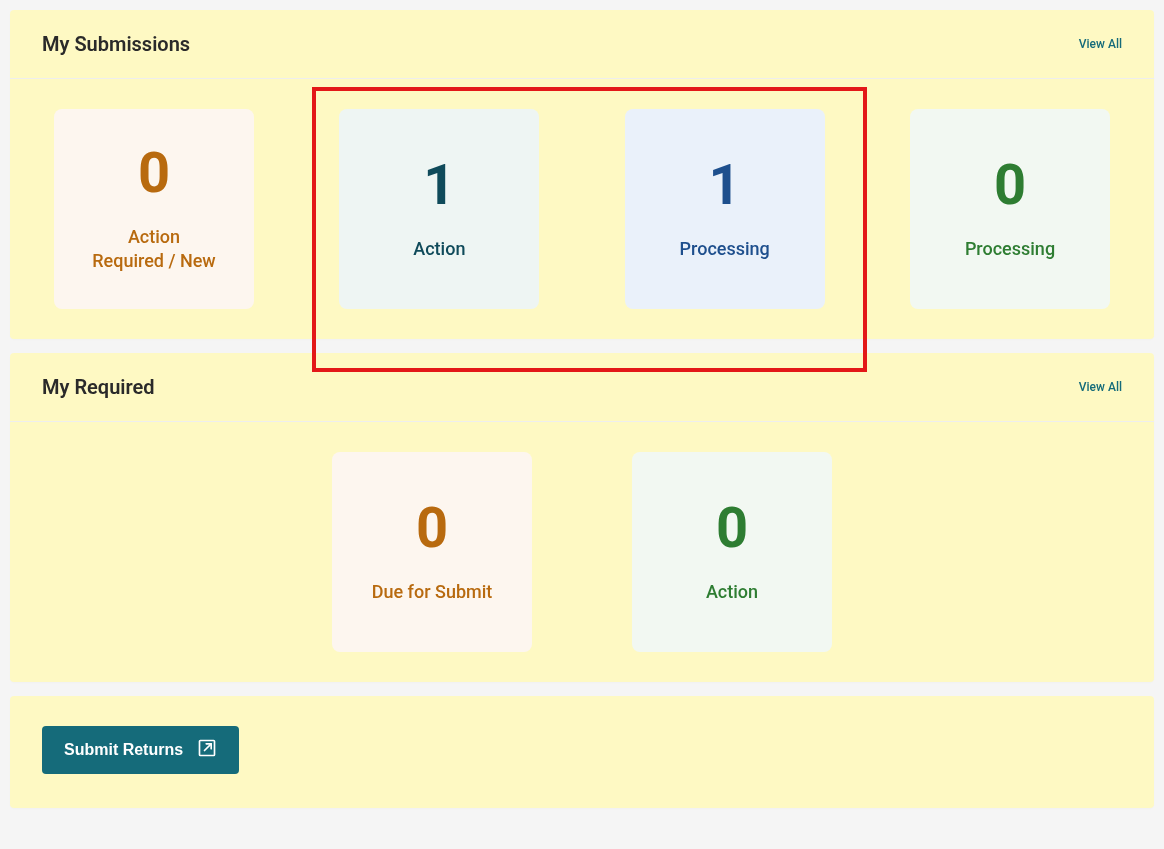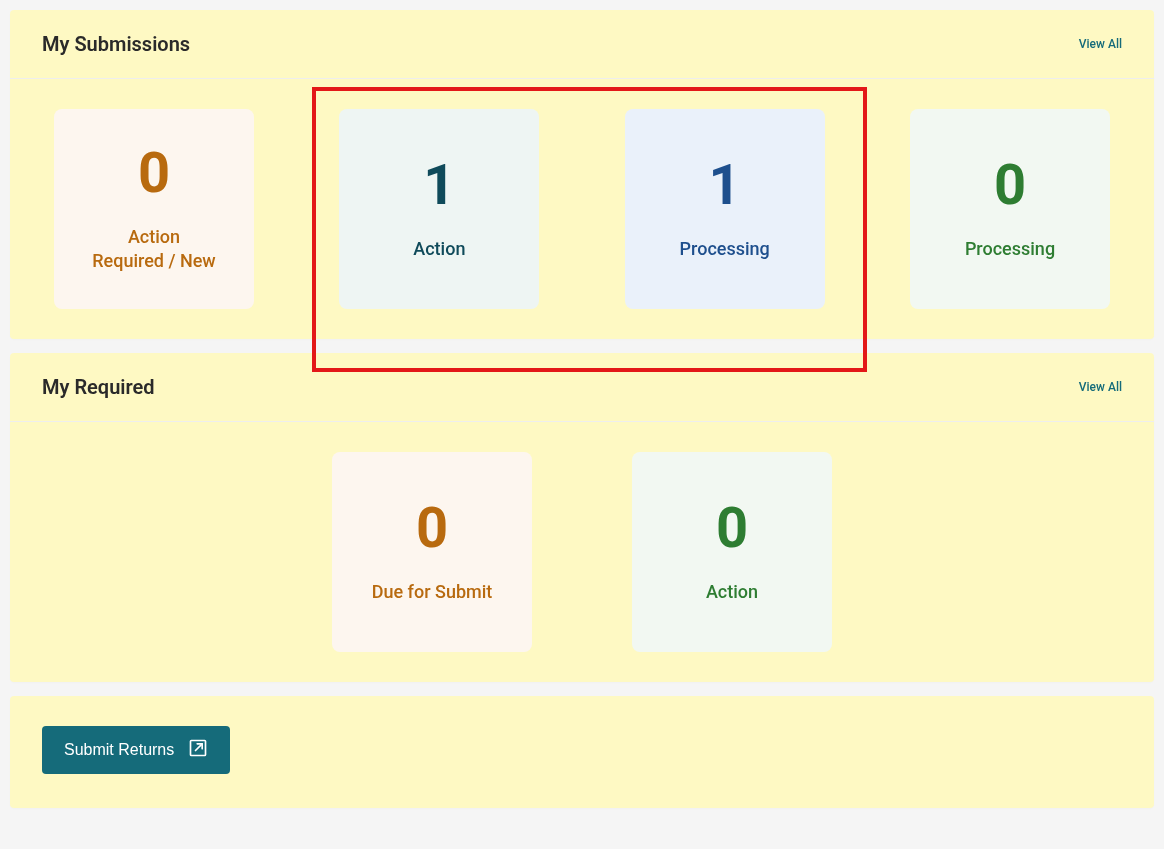--- a/index.html
+++ b/index.html
@@ -120,21 +120,21 @@
       font-size: 15px;
       color: #5f5f5f;
     }
     .submit-btn {
       background: #156b7a;
       color: #fff;
       border: none;
       border-radius: 4px;
       padding: 12px 22px;
       font-size: 16px;
-      font-weight: 400;
+      font-weight: 700;
       display: flex;
       align-items: center;
       gap: 14px;
       cursor: pointer;
     }
     .submit-btn svg {
       width: 20px;
       height: 20px;
     }
   </style>

